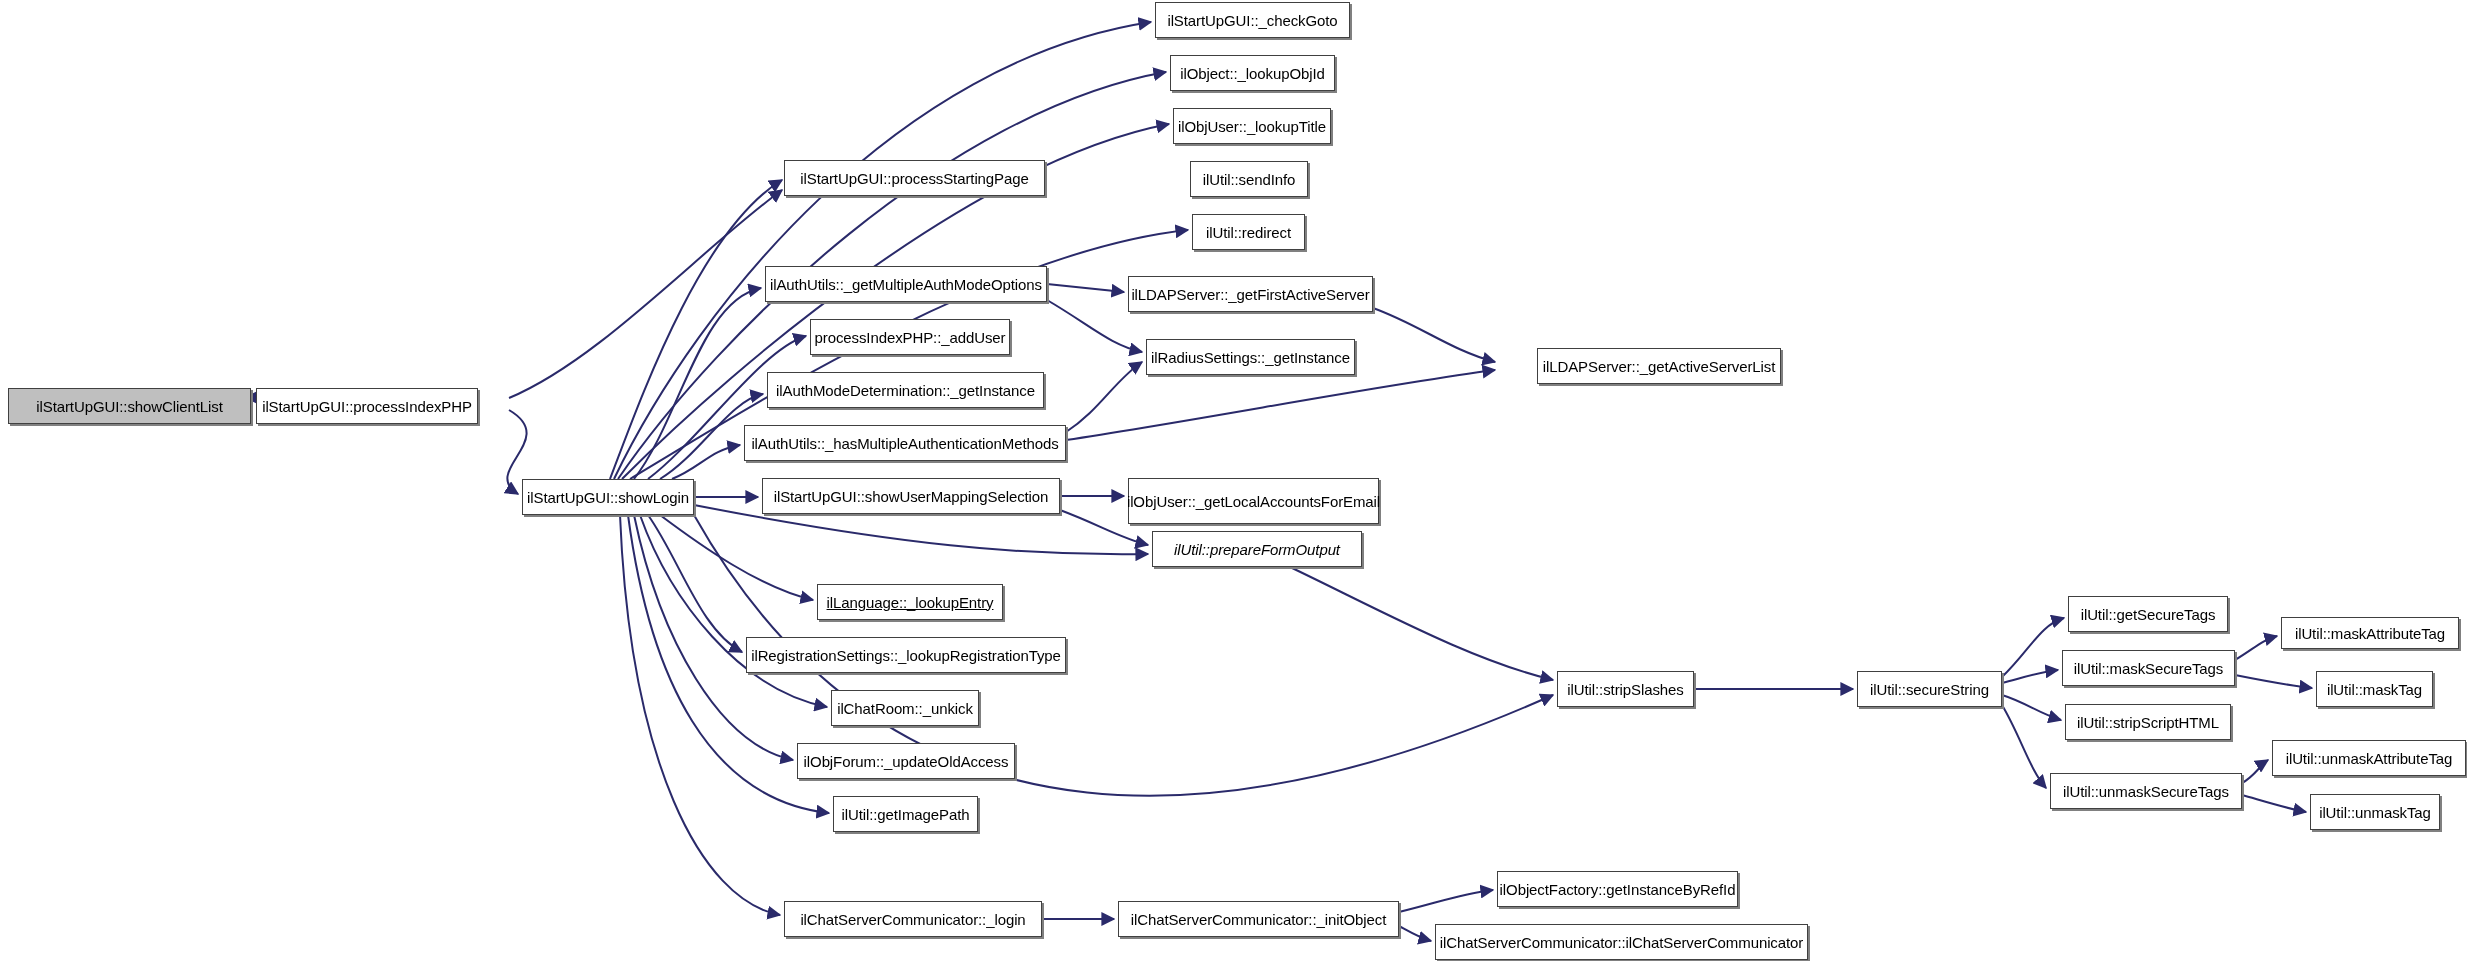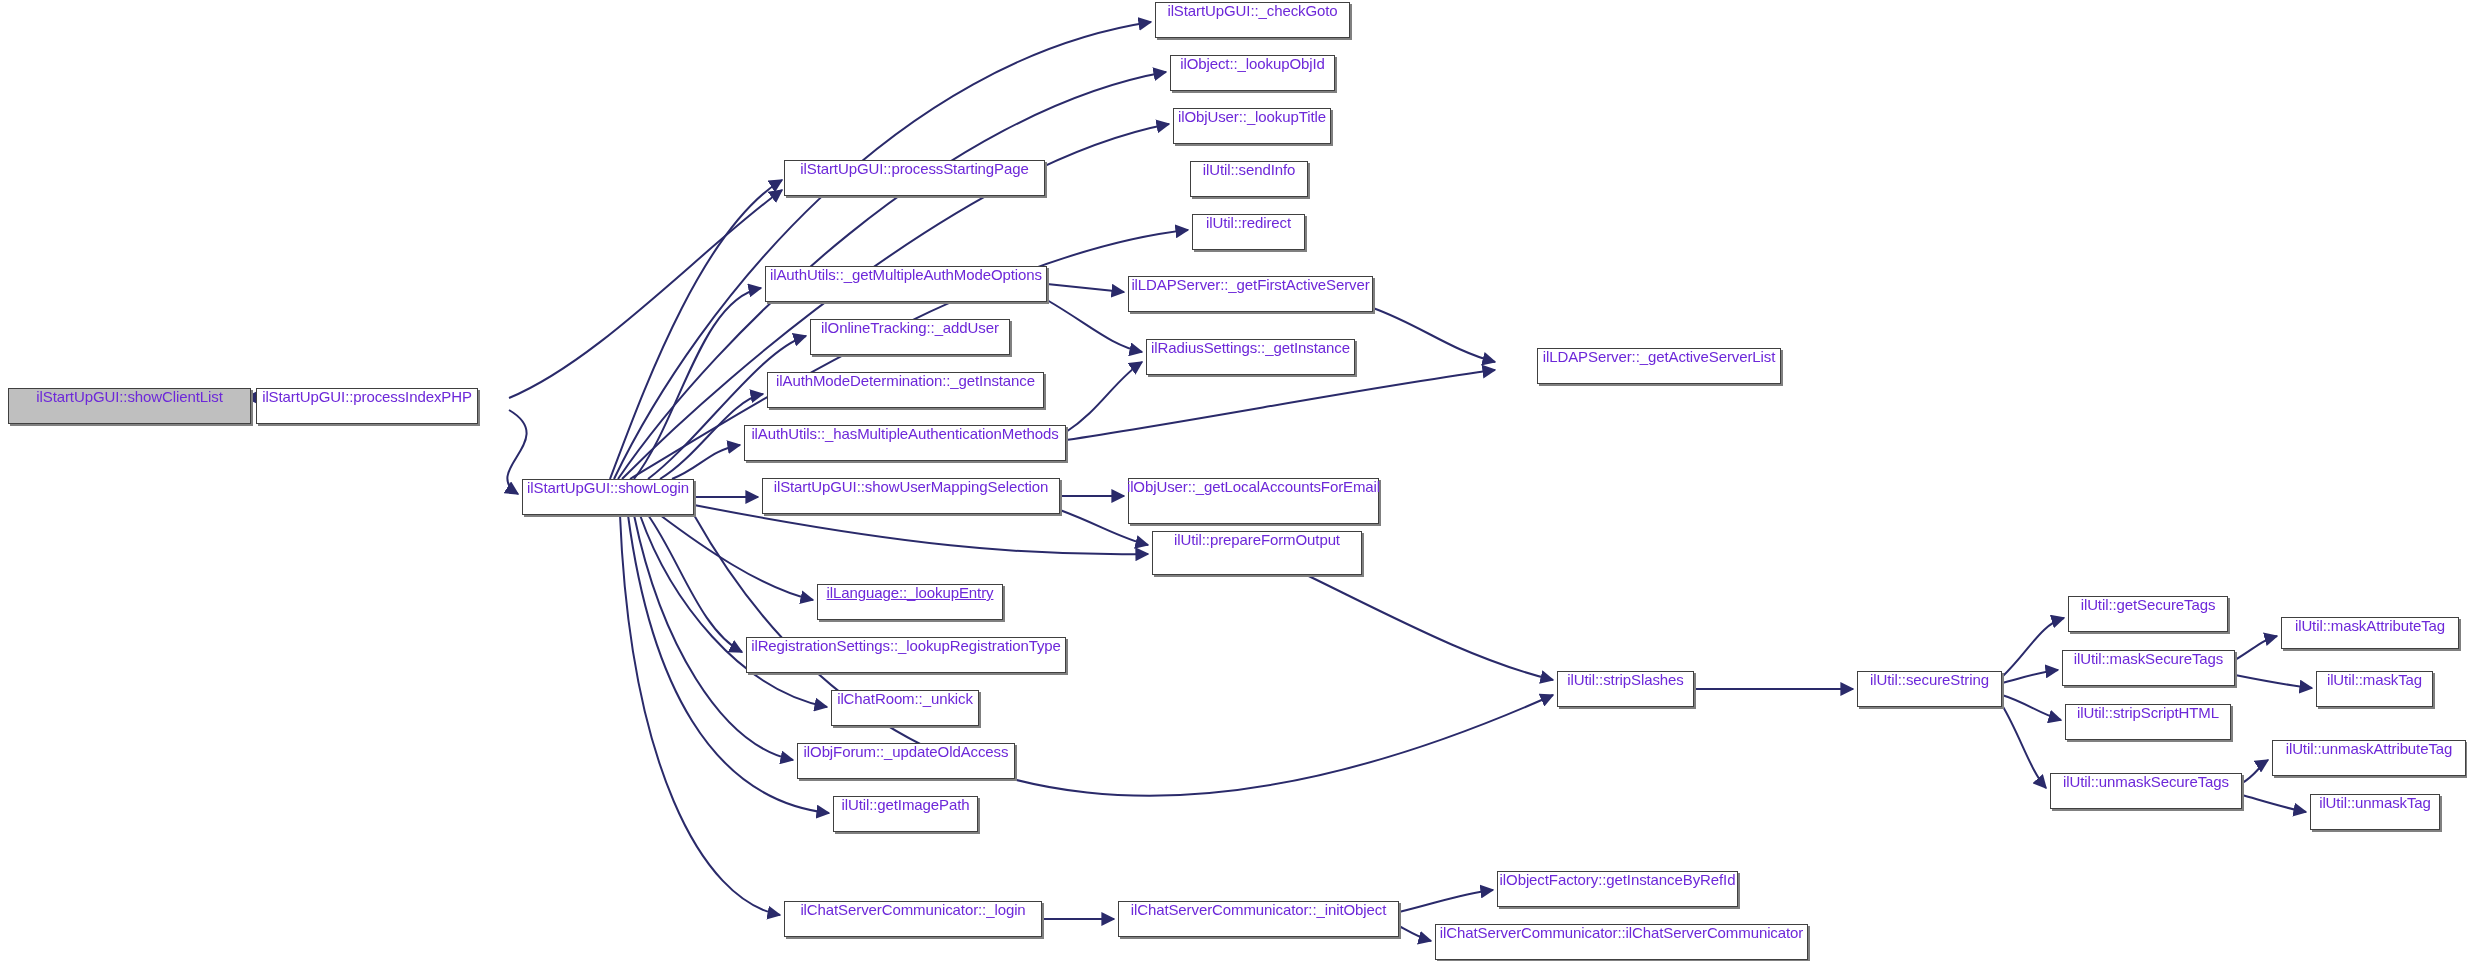--- a/index.html
+++ b/index.html
@@ -5,22 +5,22 @@
   html,body{margin:0;padding:0;background:#ffffff;}
   body{font-family:"Liberation Sans","DejaVu Sans",sans-serif;}
   #canvas{position:relative;width:2467px;height:961px;background:#ffffff;overflow:hidden;}
   #edges{position:absolute;left:0;top:0;width:2467px;height:961px;}
   .node{
     position:absolute;
     box-sizing:border-box;
     background:#ffffff;
     border:1px solid #404040;
     box-shadow:2px 2px 0 0 #808080;
-    display:flex;align-items:flex-start;justify-content:center;
-    color:#6d28d9;
+    display:flex;align-items:center;justify-content:center;
+    color:#000000;
     white-space:nowrap;
     letter-spacing:-0.1px;
   }
   .node.root{background:#bfbfbf;}
   .node .lbl{display:block;line-height:1;}
 </style>
 </head>
 <body>
 
 <div id="canvas">
@@ -100,32 +100,32 @@
       <div class="node" style="left: 1192px; top: 214px; width: 113px; height: 36px; font-size: 15px;">
         <span class="lbl">ilUtil::redirect</span>
       </div>
       <div class="node" style="left: 522px; top: 479px; width: 172px; height: 36px; font-size: 15px;">
         <span class="lbl">ilStartUpGUI::showLogin</span>
       </div>
       <div class="node" style="left: 765px; top: 266px; width: 282px; height: 36px; font-size: 15px;">
         <span class="lbl">ilAuthUtils::_getMultipleAuthModeOptions</span>
       </div>
       <div class="node" style="left: 810px; top: 319px; width: 200px; height: 36px; font-size: 15px;">
-        <span class="lbl">ilOnlineTracking::_addUser</span>
+        <span class="lbl">processIndexPHP::_addUser</span>
       </div>
       <div class="node" style="left: 767px; top: 372px; width: 277px; height: 36px; font-size: 15px;">
         <span class="lbl">ilAuthModeDetermination::_getInstance</span>
       </div>
       <div class="node" style="left: 744px; top: 425px; width: 322px; height: 36px; font-size: 15px;">
         <span class="lbl">ilAuthUtils::_hasMultipleAuthenticationMethods</span>
       </div>
       <div class="node" style="left: 762px; top: 478px; width: 298px; height: 36px; font-size: 15px;">
         <span class="lbl">ilStartUpGUI::showUserMappingSelection</span>
       </div>
-      <div class="node" style="left: 1152px; top: 531px; width: 210px; height: 44px; font-size: 15px;">
+      <div class="node" style="left: 1152px; top: 531px; width: 210px; height: 36px; font-size: 15px; font-style: italic;">
         <span class="lbl">ilUtil::prepareFormOutput</span>
       </div>
       <div class="node" style="left: 817px; top: 584px; width: 186px; height: 36px; font-size: 15px; text-decoration: underline;">
         <span class="lbl">ilLanguage::_lookupEntry</span>
       </div>
       <div class="node" style="left: 746px; top: 637px; width: 320px; height: 36px; font-size: 15px;">
         <span class="lbl">ilRegistrationSettings::_lookupRegistrationType</span>
       </div>
       <div class="node" style="left: 831px; top: 690px; width: 148px; height: 36px; font-size: 15px;">
         <span class="lbl">ilChatRoom::_unkick</span>

